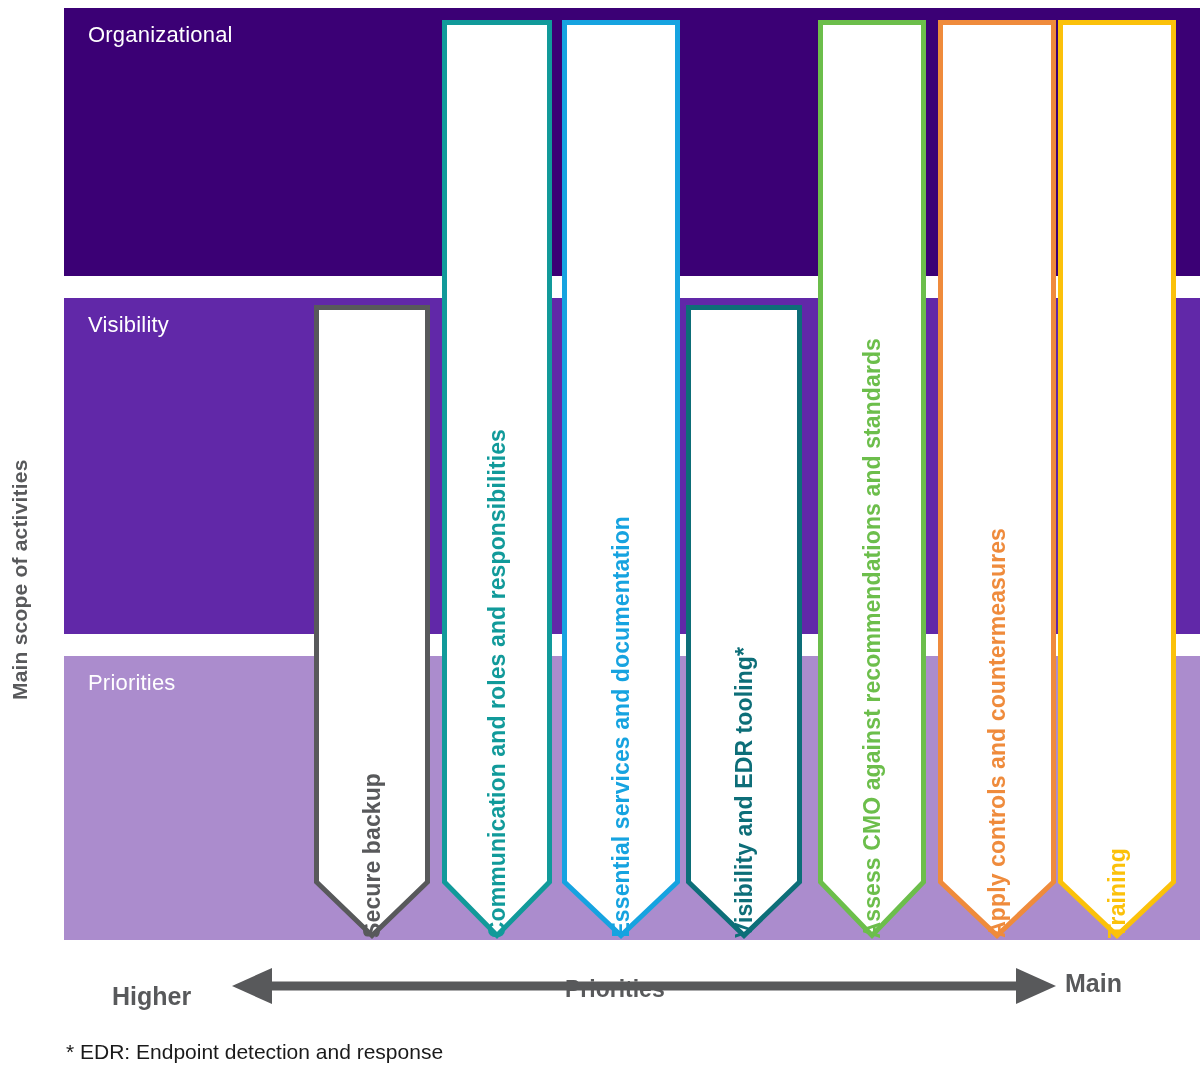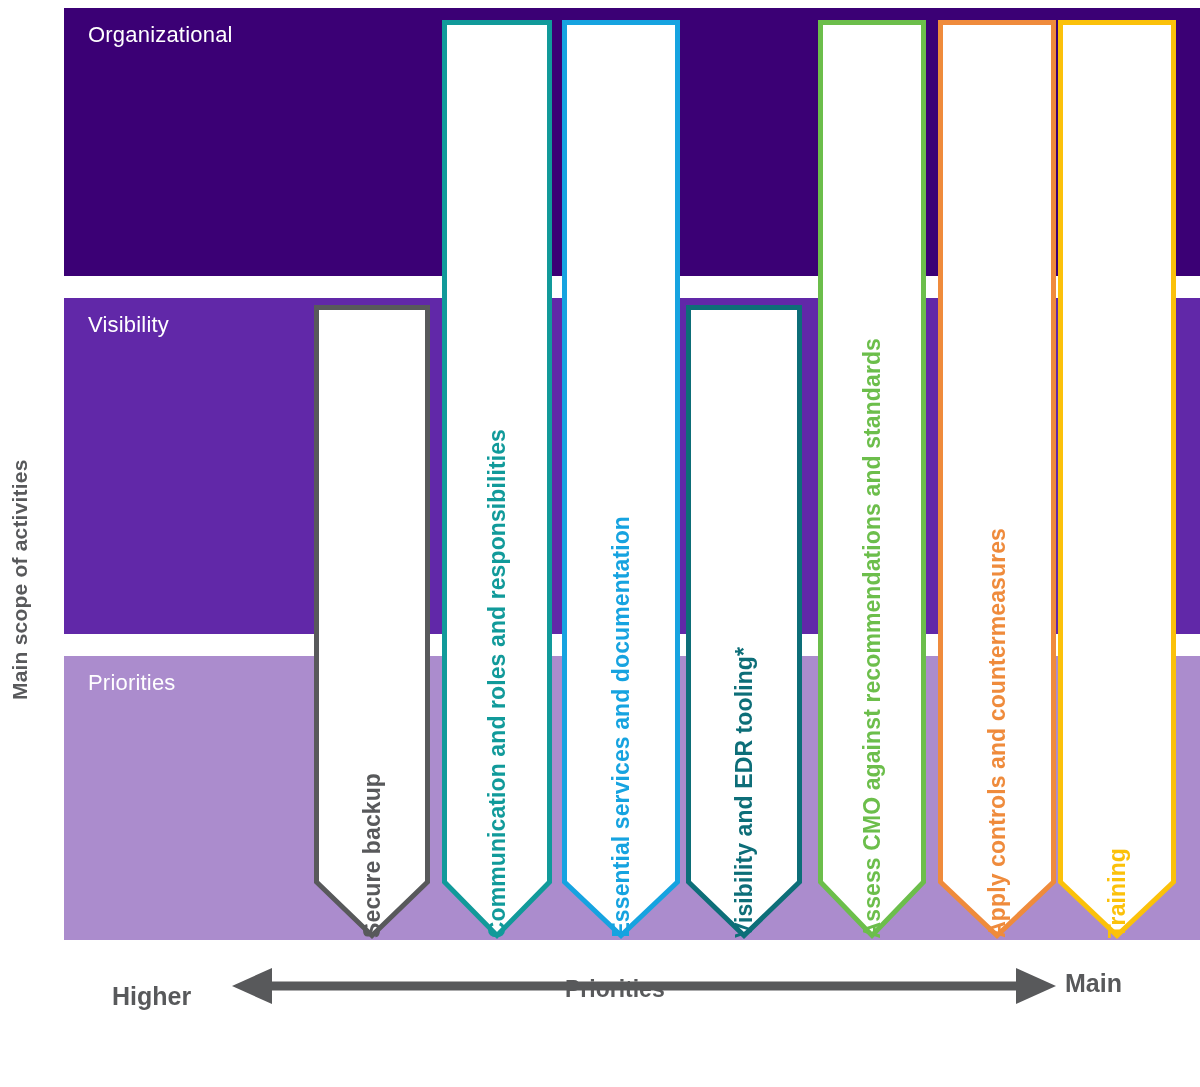--- a/index.html
+++ b/index.html
@@ -133,14 +133,15 @@
   <div class="prio-word" id="prio-lower">Main</div>
   <div class="prio-word" id="prio-caption">Priorities</div>
   <svg id="prio-arrow" viewBox="0 0 824 40">
     <g id="prio-arrow-g">
       <line x1="34" y1="20" x2="790" y2="20" stroke="#58595b" stroke-width="9"></line>
       <polygon points="0,20 40,2 40,38" fill="#58595b"></polygon>
       <polygon points="824,20 784,2 784,38" fill="#58595b"></polygon>
     </g>
   </svg>
 
+  <div id="footnote">* EDR: Endpoint detection and response</div>
 
 </div>
 
 </body></html>

